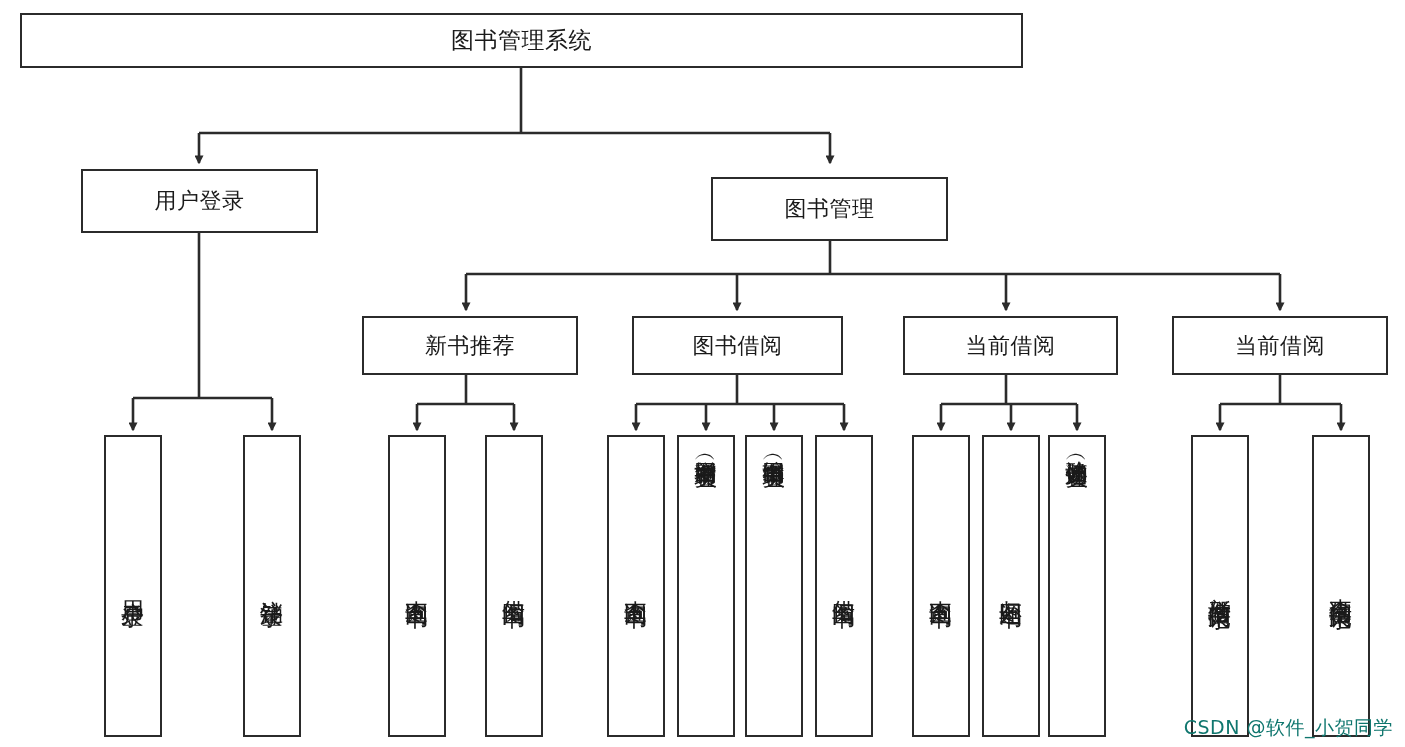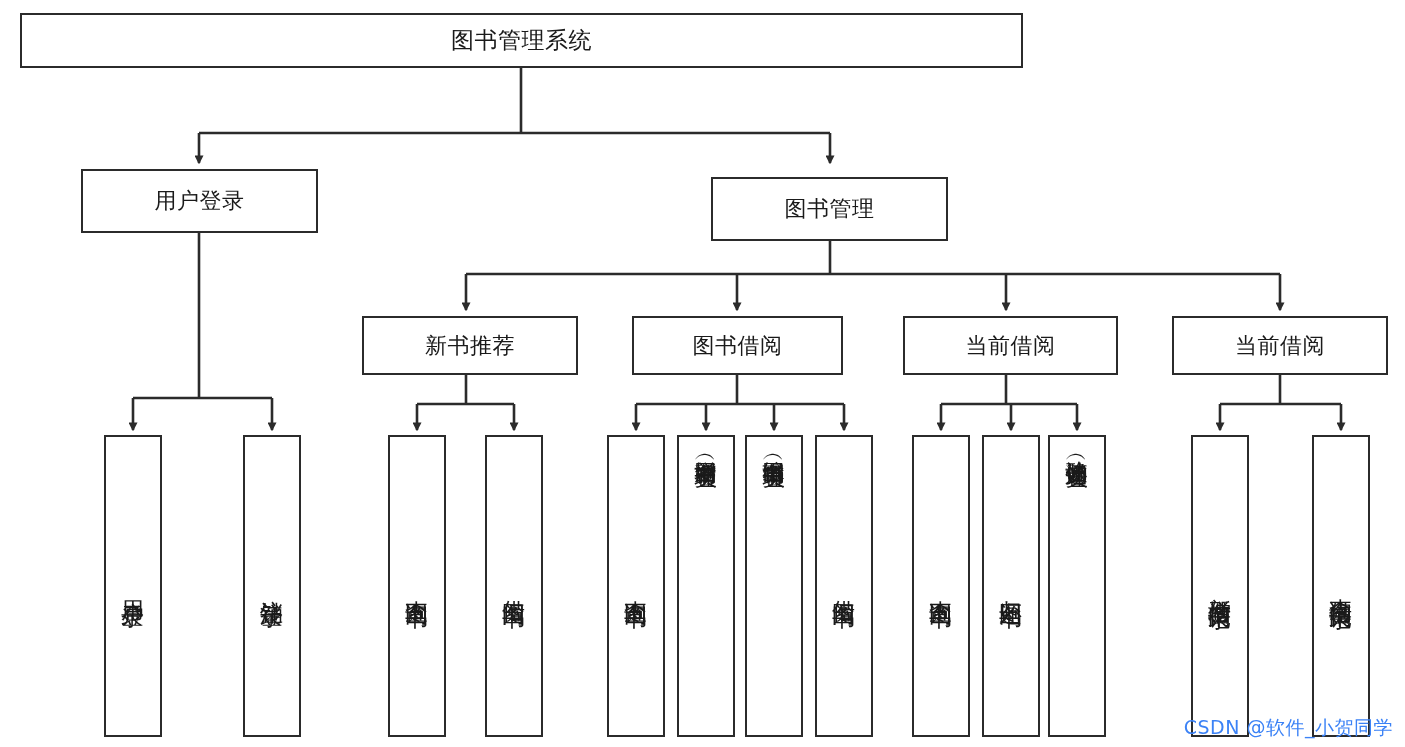--- a/index.html
+++ b/index.html
@@ -70,21 +70,21 @@
   }
   .node.vert.centered {
     align-items: center;
     padding-top: 0;
   }
   #watermark {
     position: absolute;
     right: 12px;
     bottom: 6px;
     font-size: 19px;
-    color: #3b82f6;
+    color: #0f766e;
     letter-spacing: 0.5px;
     user-select: none;
     white-space: nowrap;
   }
 </style>
 </head>
 <body>
 
 <div id="canvas">
 

